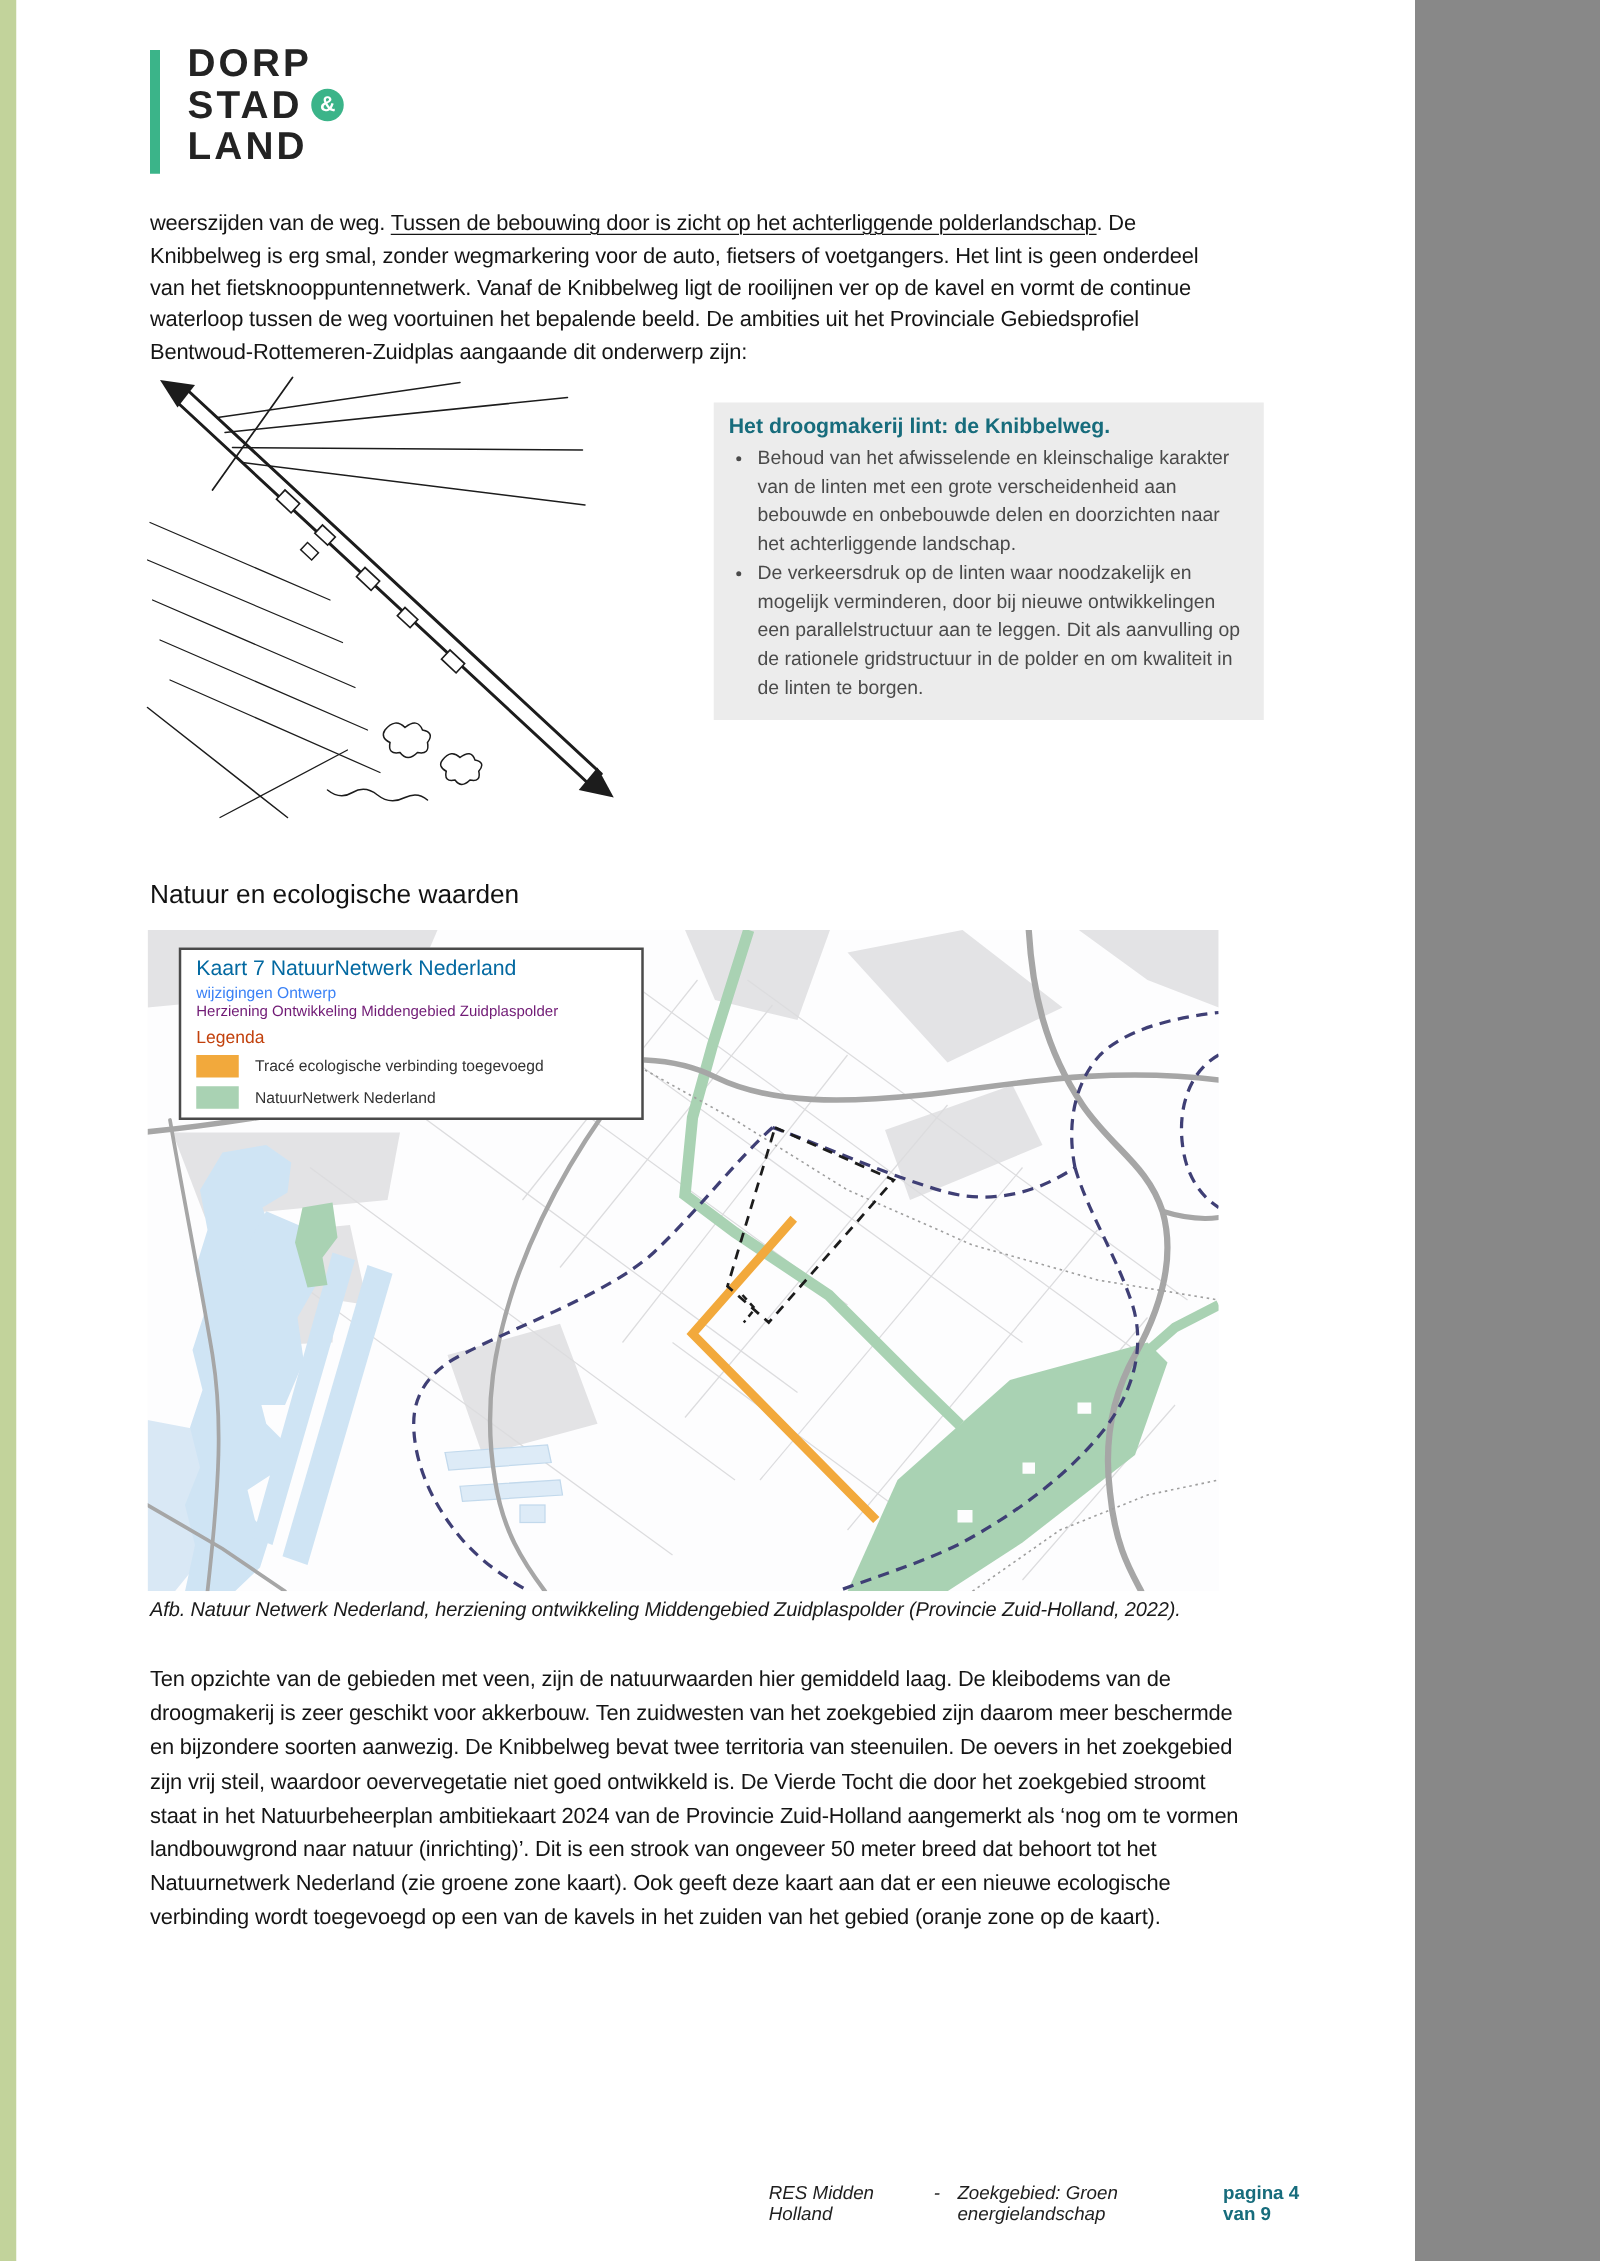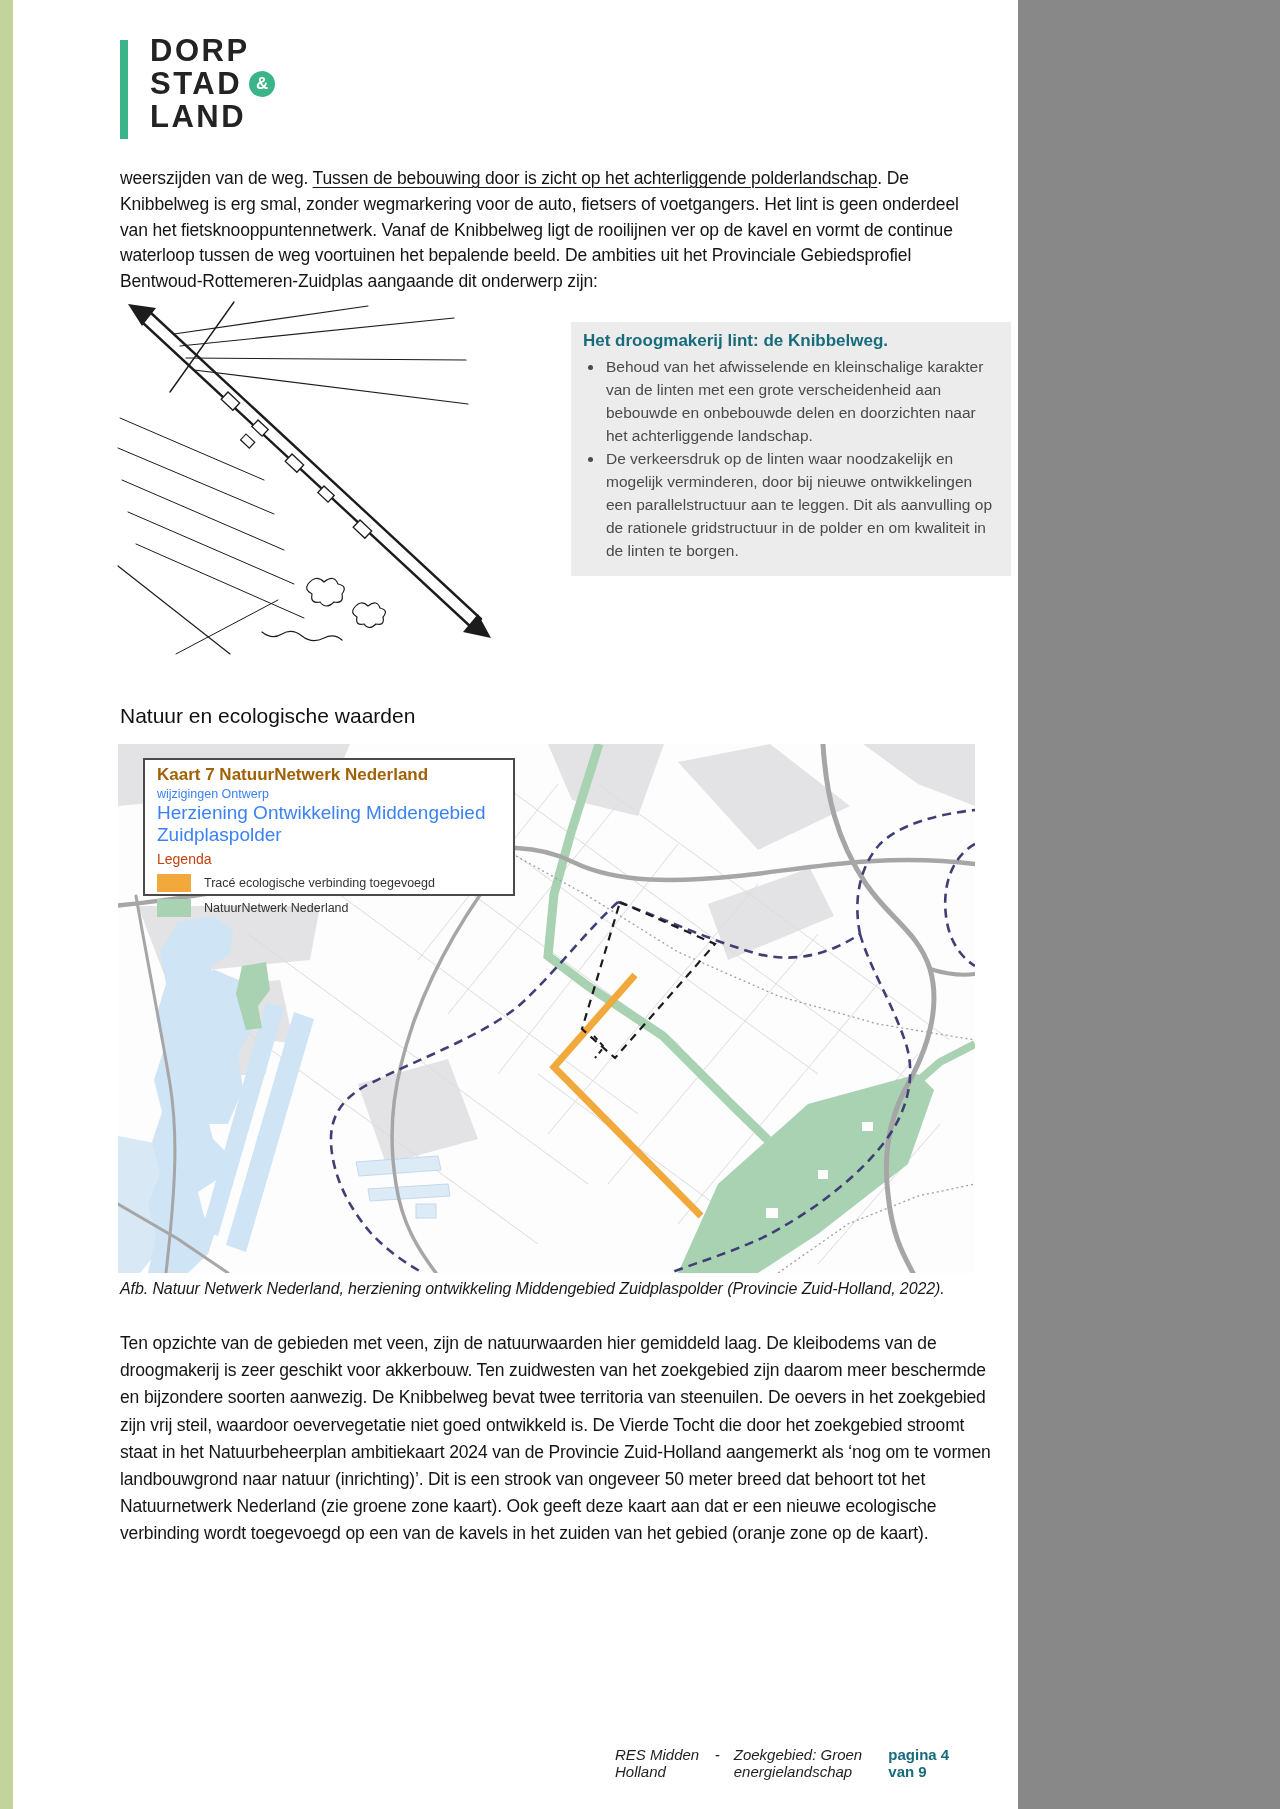--- a/index.html
+++ b/index.html
@@ -1,16 +1,16 @@
 <!DOCTYPE html>
 <html><head>
 <meta charset="utf-8">
 <style>
   html,body{margin:0;padding:0;background:#888;}
-  .page{position:relative;width:1018px;height:1809px;background:#ffffff;overflow:hidden;
+  .page{position:relative;width:1132px;height:1809px;background:#ffffff;overflow:hidden;
         font-family:"Liberation Sans",sans-serif;color:#151515;}
   .edge-strip{position:absolute;left:0;top:0;width:13px;height:1809px;background:#c2d39b;}
 
   
   .logo-bar{position:absolute;left:120px;top:40px;width:8px;height:99px;background:#3bb489;}
   .logo-words{position:absolute;left:150px;top:34px;font-weight:700;font-size:31px;
               line-height:33px;letter-spacing:2.5px;color:#232323;}
   .logo-row{display:flex;align-items:center;}
   .amp{display:inline-flex;align-items:center;justify-content:center;width:26px;height:26px;
        border-radius:50%;background:#3bb489;color:#fff;font-size:17px;letter-spacing:0;
@@ -32,23 +32,23 @@
   .ambition-box li{font-size:15.5px;line-height:23px;color:#4a4a4a;padding-left:2px;}
 
   .section-heading{position:absolute;left:120px;top:704px;margin:0;font-size:21px;
                    font-weight:400;color:#111;}
 
   
   .map{position:absolute;left:118px;top:744px;width:857px;height:529px;background:#fdfdfe;overflow:hidden;}
   .map svg{position:absolute;left:0;top:0;}
   .legendbox{position:absolute;left:25px;top:14px;width:372px;height:138px;box-sizing:border-box;
              background:#ffffff;border:2px solid #4a4a4a;padding:5px 10px 6px 12px;}
-  .lg-title{font-size:17px;font-weight:700;color:#a16207;}
+  .lg-title{font-size:17px;font-weight:400;color:#0369a1;}
   .lg-sub{font-size:12.5px;color:#3b82f6;margin-top:2px;}
-  .lg-sub2{font-size:19px;color:#3b82f6;margin-top:1px;}
+  .lg-sub2{font-size:12px;color:#701a75;margin-top:1px;}
   .lg-label{font-size:14px;font-weight:400;color:#c2410c;margin-top:5px;}
   .lg-item{display:flex;align-items:center;margin-top:7px;}
   .swatch{display:inline-block;width:34px;height:18px;}
   .lg-item-label{font-size:12.5px;color:#333;margin-left:13px;}
 
   .caption{position:absolute;left:120px;top:1280px;margin:0;font-style:italic;font-size:16px;
            color:#1a1a1a;letter-spacing:-0.1px;}
 
   
   .footer{position:absolute;left:615px;right:66px;top:1746px;display:flex;align-items:baseline;

